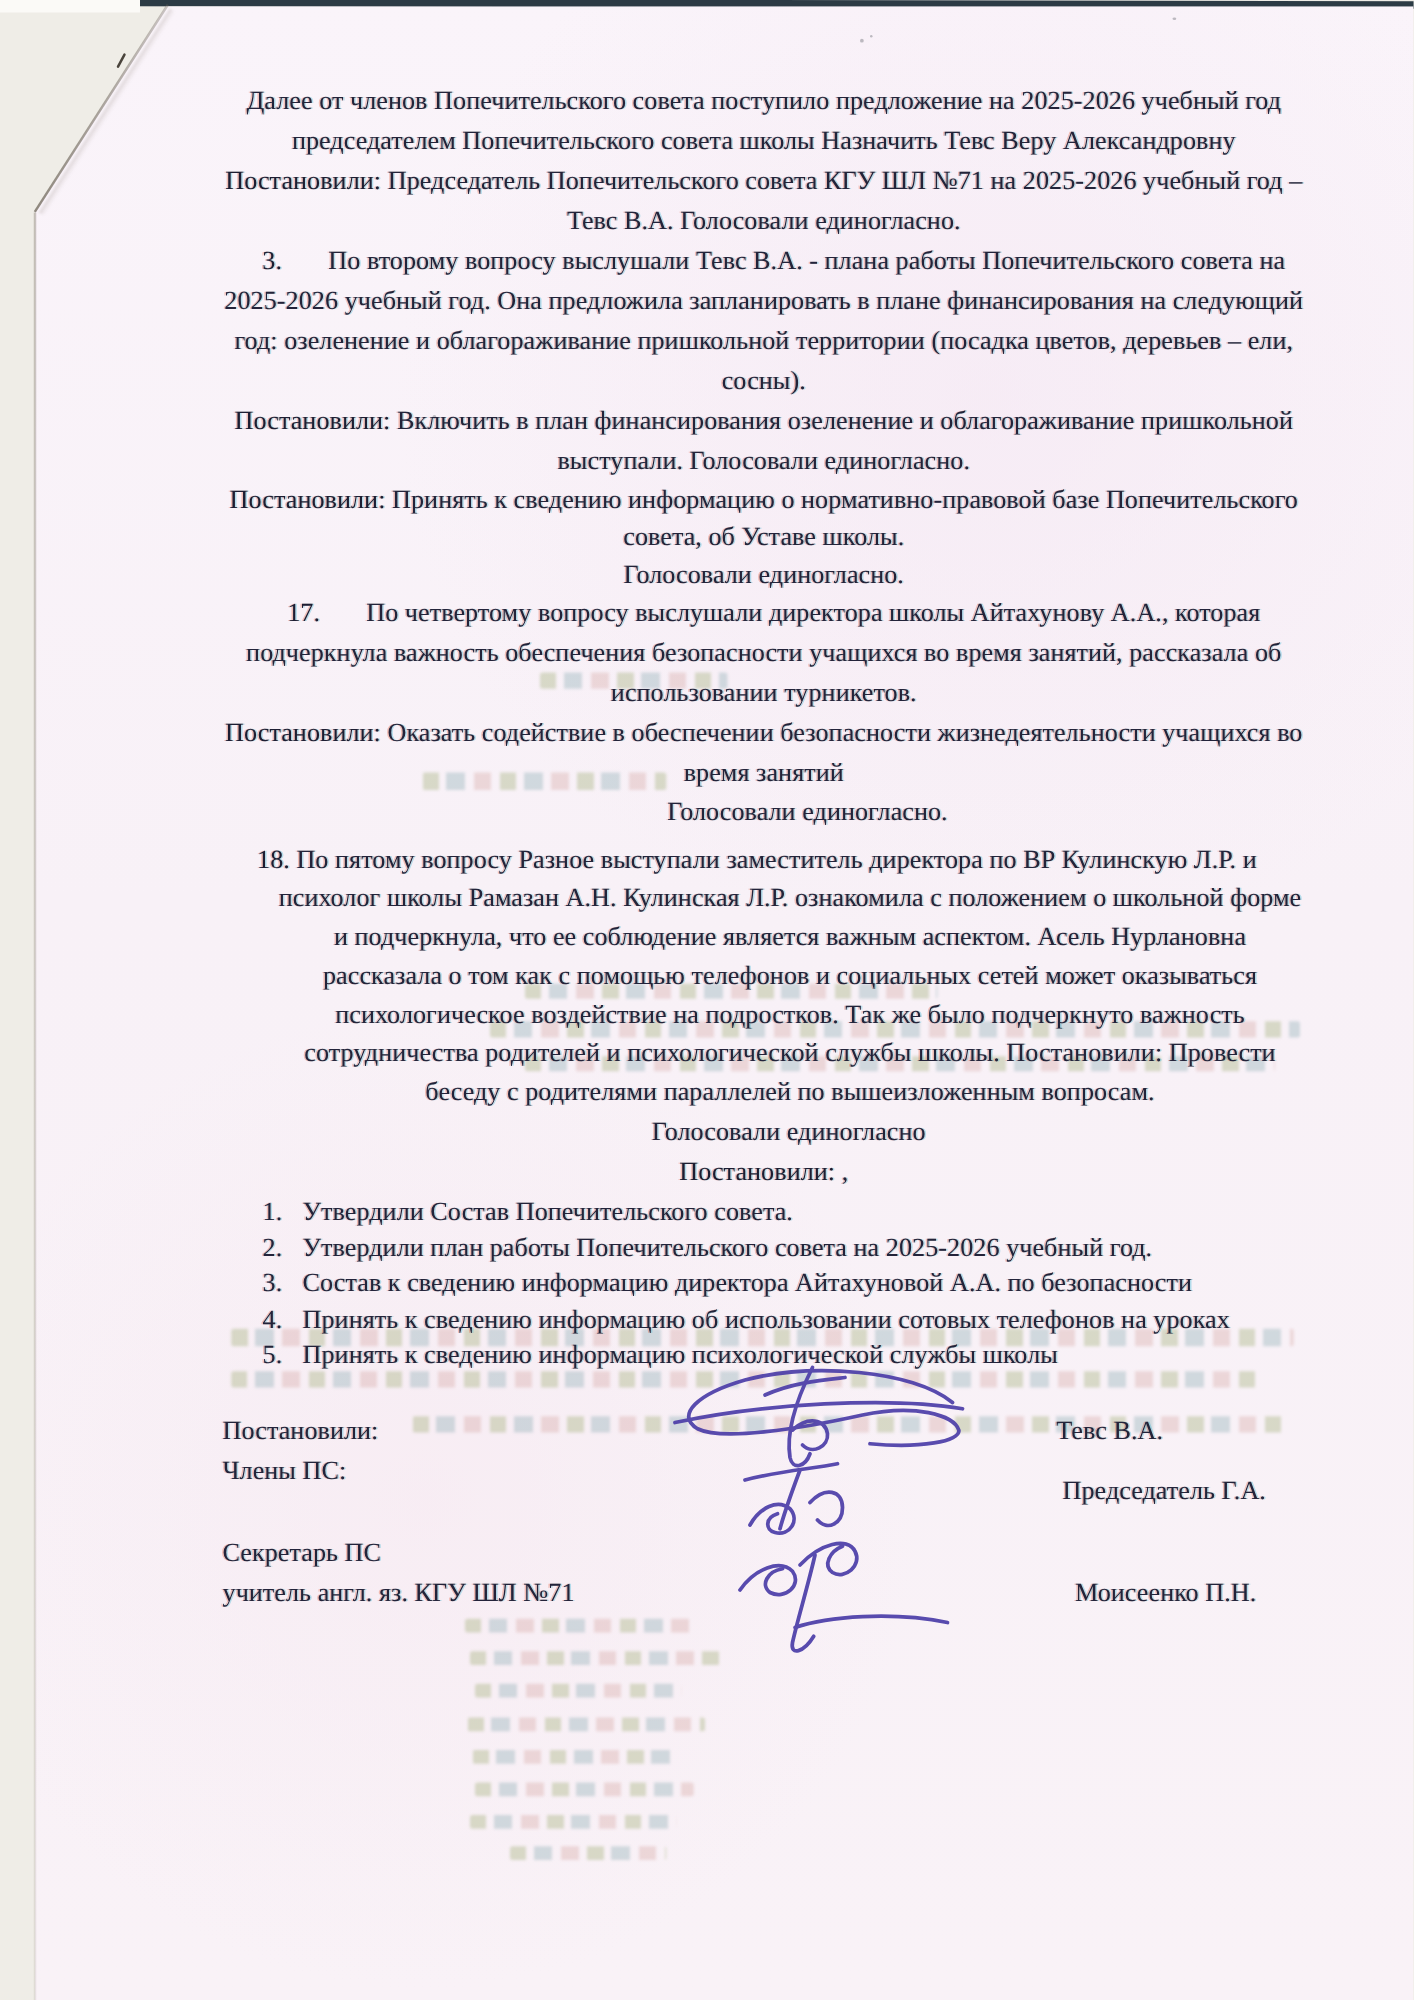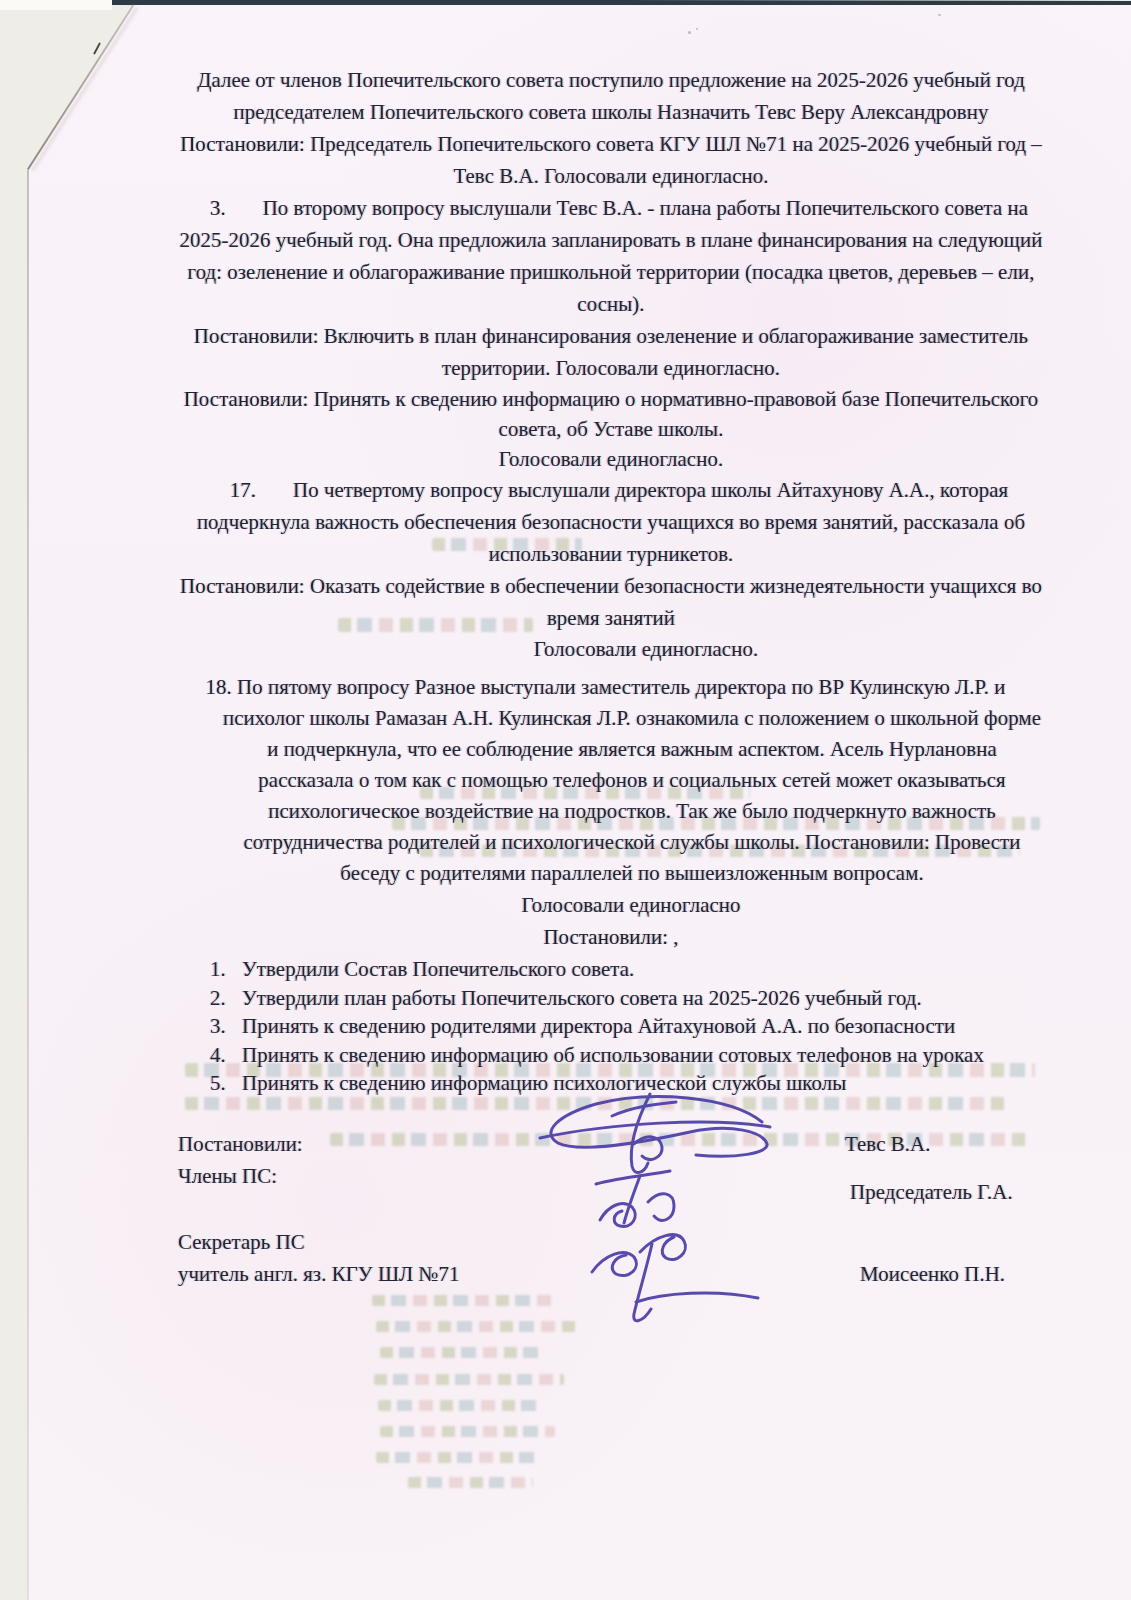--- a/index.html
+++ b/index.html
@@ -95,21 +95,21 @@
 <div class="ghost" style="left:408px;top:1477px;width:125px;height:11px"></div>
 
 <div class="content">
 
   <p class="mb14"><span>Далее от членов Попечительского совета поступило предложение на 2025-2026 учебный год председателем Попечительского совета школы Назначить Тевс Веру Александровну</span></p>
 
   <p class="mb16"><b>Постановили:</b> <span>Председатель Попечительского совета КГУ ШЛ №71 на 2025-2026 учебный год – Тевс В.А. Голосовали единогласно.</span></p>
 
   <p class="item-first mb15"><b>3.</b><span class="tab"></span><span>По второму вопросу выслушали Тевс В.А. - плана работы Попечительского совета на 2025-2026 учебный год. Она предложила запланировать в плане финансирования на следующий год: озеленение и облагораживание пришкольной территории (посадка цветов, деревьев – ели, сосны).</span></p>
 
-  <p class="mb15"><b>Постановили:</b> <span>Включить в план финансирования озеленение и облагораживание заместитель территории. Голосовали единогласно.</span></p>
+  <p class="mb15"><b>Постановили:</b> <span>Включить в план финансирования озеленение и облагораживание пришкольной выступали. Голосовали единогласно.</span></p>
 
 
   <div class="mb24">
     <p class="just" style="line-height:30px"><b>Постановили:</b> <span>Принять к сведению информацию о нормативно-правовой базе Попечительского совета, об Уставе  школы.</span></p>
     <p style="line-height:30px">Голосовали единогласно.</p>
   </div>
 
   <p class="item-first mb0"><b>17.</b><span class="tab"></span><span>По четвертому вопросу выслушали директора школы Айтахунову А.А., которая подчеркнула важность обеспечения безопасности учащихся во время занятий, рассказала об использовании турникетов.</span></p>
 
   <div class="mb8">
@@ -119,21 +119,21 @@
 
   <p class="item18 mb15"><b>18.</b> <span>По пятому вопросу Разное выступали заместитель директора по ВР Кулинскую Л.Р. и психолог школы Рамазан А.Н. Кулинская Л.Р. ознакомила с положением о школьной форме и подчеркнула, что ее соблюдение является важным аспектом. Асель Нурлановна рассказала о том как с помощью телефонов и социальных сетей может оказываться психологическое воздействие на подростков. Так же было подчеркнуто важность сотрудничества родителей и психологической службы школы. Постановили: Провести беседу с родителями параллелей по вышеизложенным вопросам.</span></p>
 
   <p class="voted-indent2 mb16">Голосовали единогласно</p>
 
   <p class="mb0"><b>Постановили:</b><span> ,</span></p>
 
   <div class="list">
     <div class="list-row"><span class="list-num">1.</span><span>Утвердили Состав Попечительского совета.</span></div>
     <div class="list-row"><span class="list-num">2.</span><span>Утвердили план работы Попечительского совета на 2025-2026 учебный год.</span></div>
-    <div class="list-row"><span class="list-num">3.</span><span>Принять к сведению родителями директора Айтахуновой А.А. по безопасности</span></div>
+    <div class="list-row"><span class="list-num">3.</span><span>Состав к сведению информацию директора Айтахуновой А.А. по безопасности</span></div>
     <div class="list-row"><span class="list-num">4.</span><span>Принять к сведению информацию об использовании сотовых телефонов на уроках</span></div>
     <div class="list-row"><span class="list-num">5.</span><span>Принять к сведению информацию психологической службы школы</span></div>
   </div>
 
   <div class="sig-block">
     <span class="sig-label" style="left:0;top:14px">Постановили:</span>
     <span class="sig-label" style="left:0;top:46px">Члены ПС:</span>
     <span class="sig-label" style="left:0;top:112px">Секретарь ПС</span>
     <span class="sig-label" style="left:0;top:144px">учитель англ. яз. КГУ ШЛ №71</span>
 

